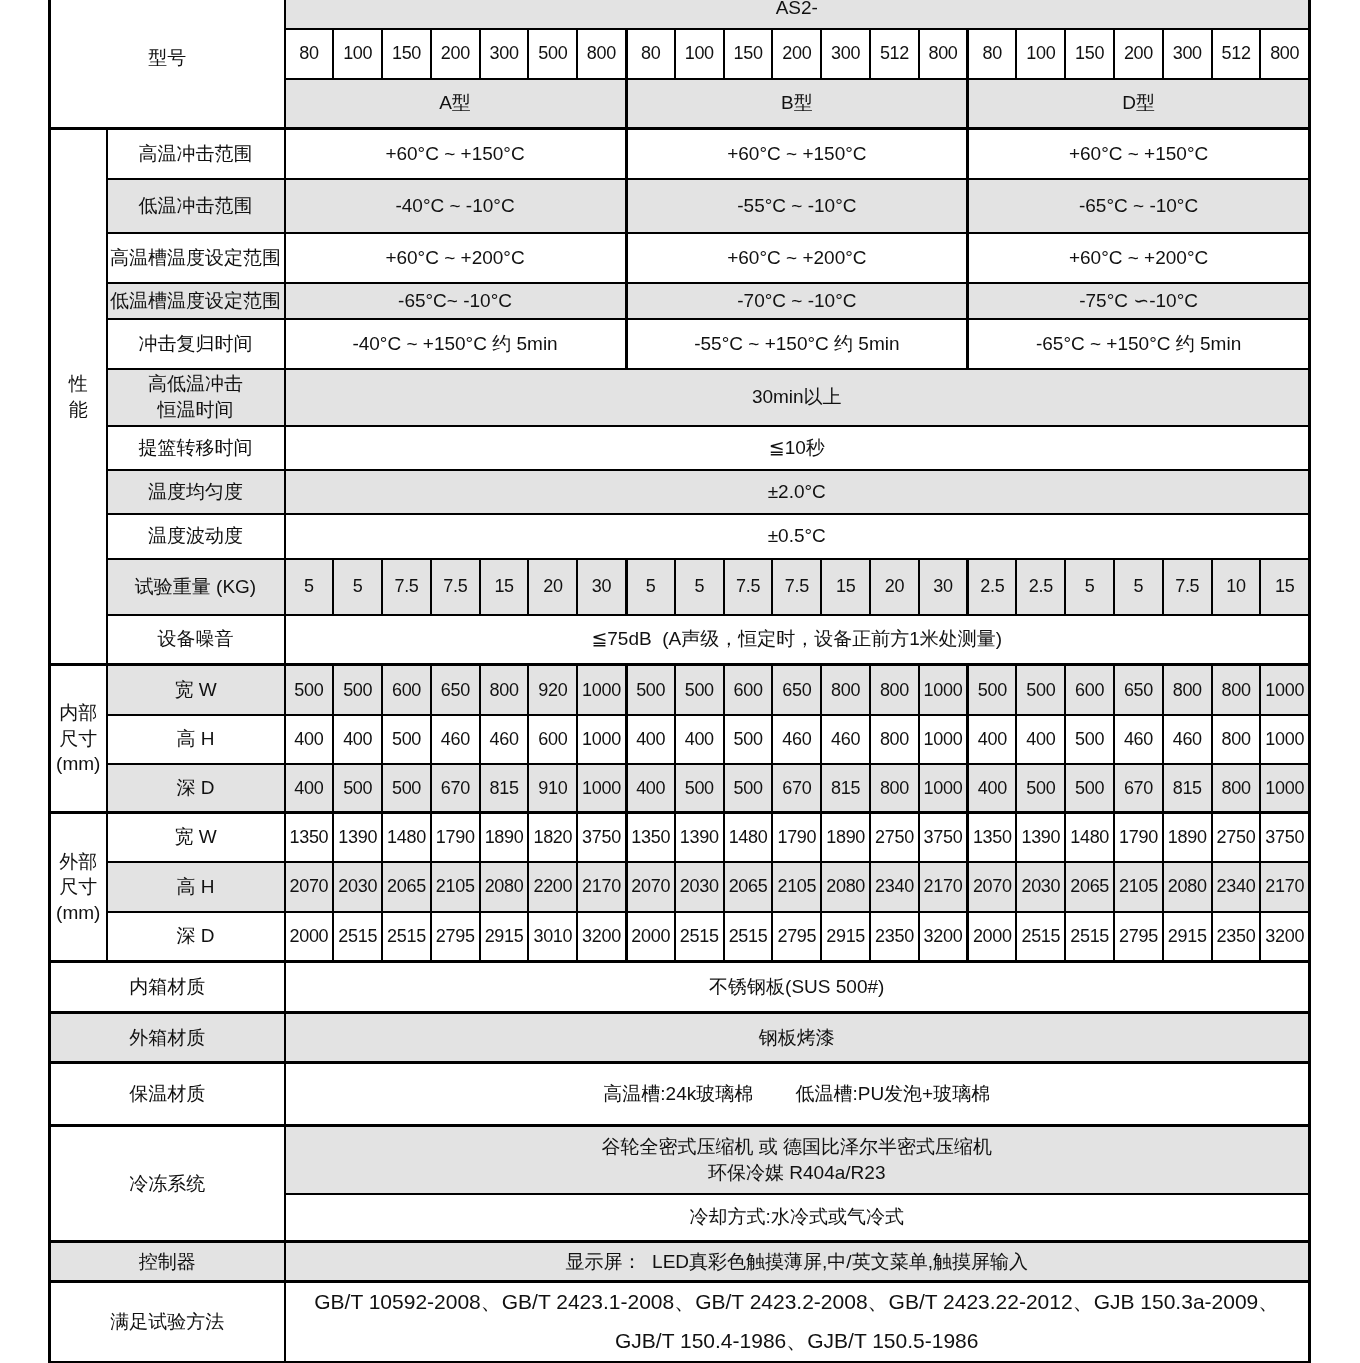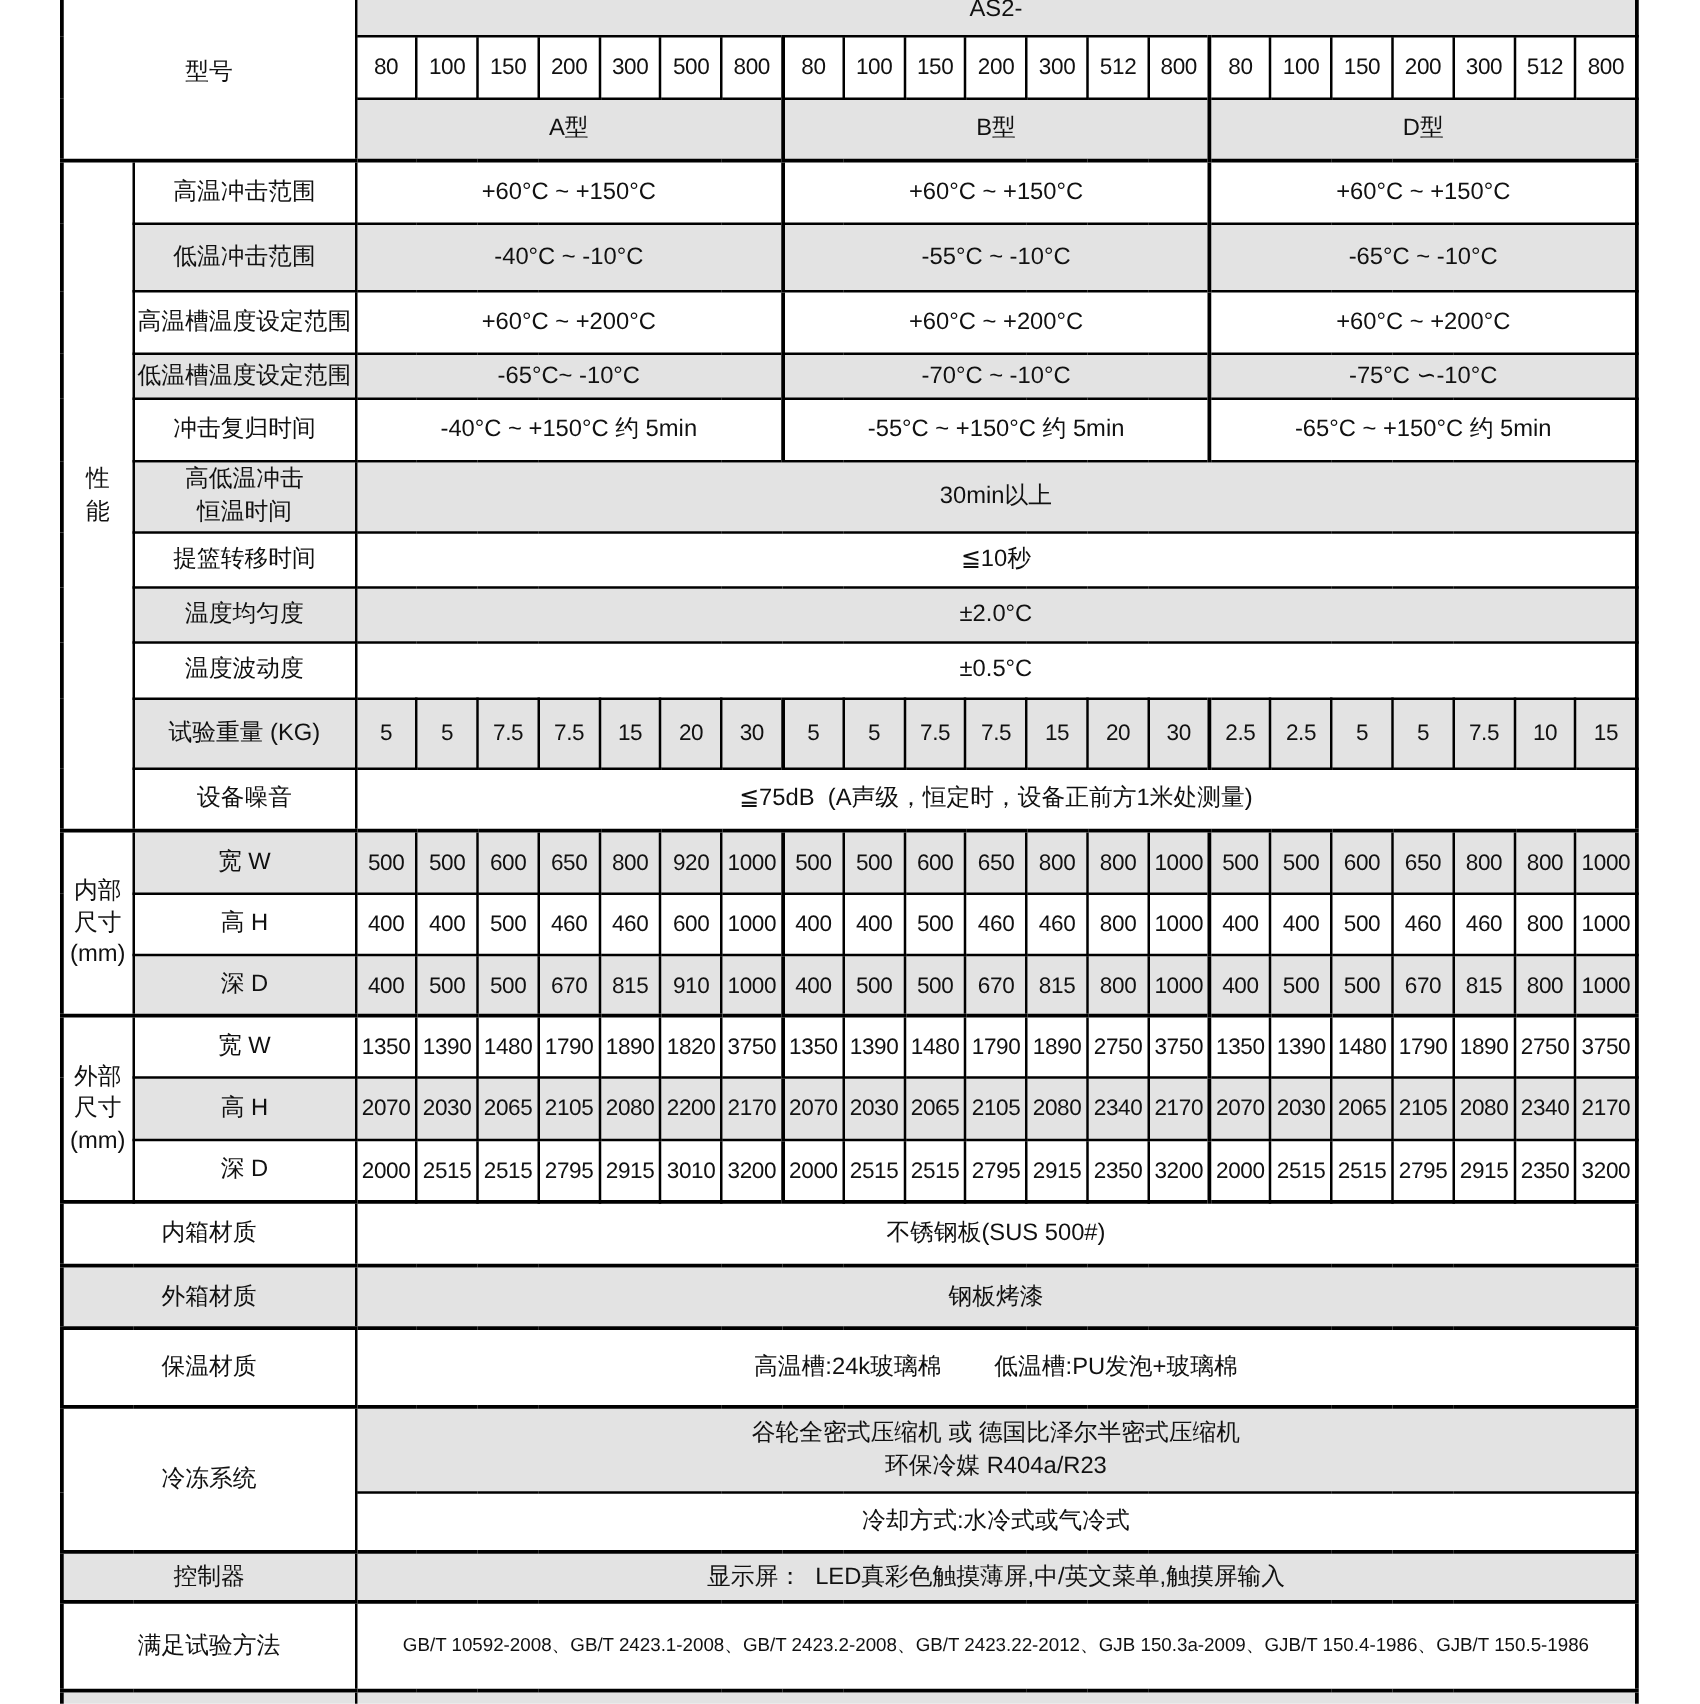--- a/index.html
+++ b/index.html
@@ -29,21 +29,21 @@
     overflow: hidden;
   }
   td.num { font-size: 18px; letter-spacing: -0.3px; }
   tr.shade { background: #e3e3e3; }
   td.white { background: #ffffff; }
   tr.sec td { border-top-width: 3px; }
   td.gsep { border-left-width: 3px; }
   .stack  { white-space: pre-line; display: inline-block; }
   .prewrap{ white-space: pre-wrap; }
   td.lbl  { font-size: 19px; }
-  td.std  { font-size: 15px; line-height: 1.85; }
+  td.std  { font-size: 21px; line-height: 1.85; }
 </style>
 </head>
 <body>
 
 <table class="spec">
   <colgroup>
     <col style="width:57px">
       <col style="width:178px">
     <col>
       <col>

